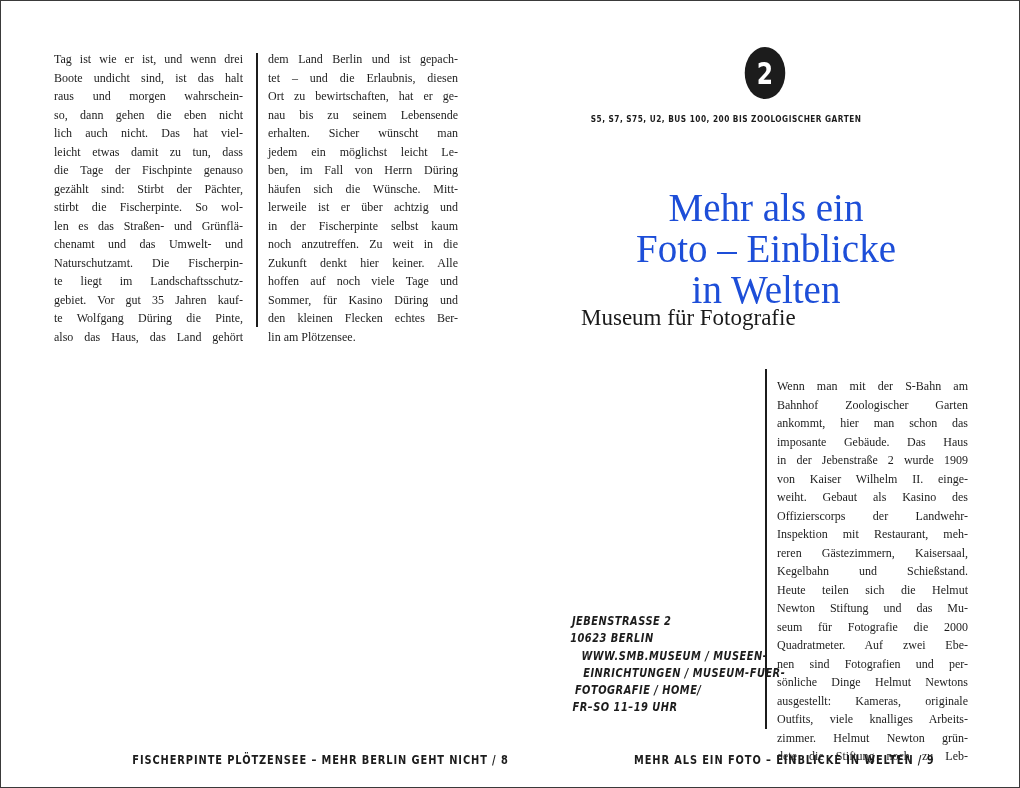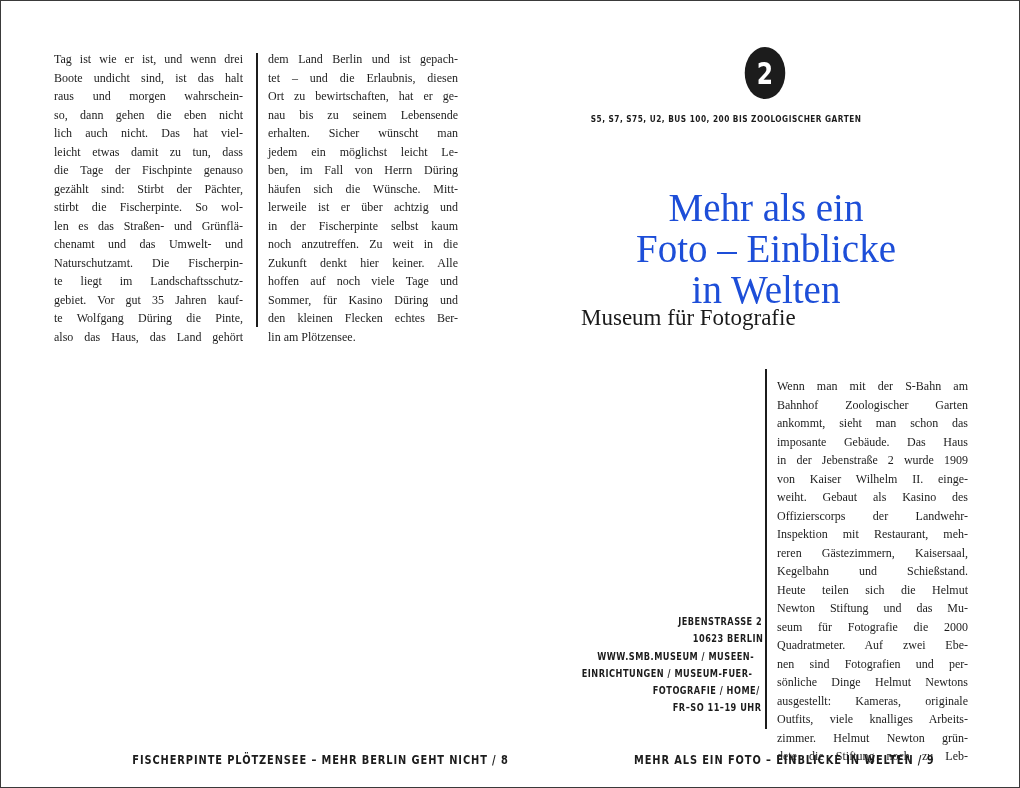--- a/index.html
+++ b/index.html
@@ -42,22 +42,22 @@
     .title {
       position: absolute; left: 580px; top: 186px; width: 370px; text-align: center;
       font-size: 39px; line-height: 41px; color: #1d4ed8;
     }
     .title .ln { display: block; }
     .subtitle {
       position: absolute; left: 580px; top: 303px; width: 370px; text-align: left;
       font-size: 23px; line-height: 28px; color: #1a1a1a;
     }
     .info {
-      position: absolute; left: 560px; top: 612px; width: 210px; text-align: right;
-      font-size: 10px; line-height: 17.3px; letter-spacing: 0.6px;
+      position: absolute; left: 560px; top: 612px; width: 210px; text-align: left;
+      font-size: 12px; line-height: 17.3px; letter-spacing: 0.6px; font-style: italic;
     }
     .info .ln { display: block; }
     .info .ln span { transform: scaleX(0.82); display: inline-block; white-space: nowrap; }
     .footer {
       position: absolute; top: 752px; font-size: 12px; letter-spacing: 1.1px;
     }
     .footer span { transform: scaleX(0.82); display: inline-block; white-space: nowrap; }
     .footer-left { left: 90px; width: 340px; text-align: center; }
     .footer-right { left: 600px; width: 320px; text-align: center; }
   </style>
@@ -133,21 +133,21 @@
     <span class="ln"><span class="condensed">EINRICHTUNGEN / MUSEUM-FUER-</span></span>
     <span class="ln"><span class="condensed">FOTOGRAFIE / HOME/</span></span>
     <span class="ln"><span class="condensed">FR–SO 11–19 UHR</span></span>
   </div>
 
   <div class="rule rule-right"></div>
 
   <div class="col col-right">
     <span class="ln">Wenn man mit der S-Bahn am</span>
     <span class="ln">Bahnhof Zoologischer Garten</span>
-    <span class="ln">ankommt, sieht man schon das</span>
+    <span class="ln">ankommt, hier man schon das</span>
     <span class="ln">imposante Gebäude. Das Haus</span>
     <span class="ln">in der Jebenstraße 2 wurde 1909</span>
     <span class="ln">von Kaiser Wilhelm II. einge-</span>
     <span class="ln">weiht. Gebaut als Kasino des</span>
     <span class="ln">Offizierscorps der Landwehr-</span>
     <span class="ln">Inspektion mit Restaurant, meh-</span>
     <span class="ln">reren Gästezimmern, Kaisersaal,</span>
     <span class="ln">Kegelbahn und Schießstand.</span>
     <span class="ln">Heute teilen sich die Helmut</span>
     <span class="ln">Newton Stiftung und das Mu-</span>

